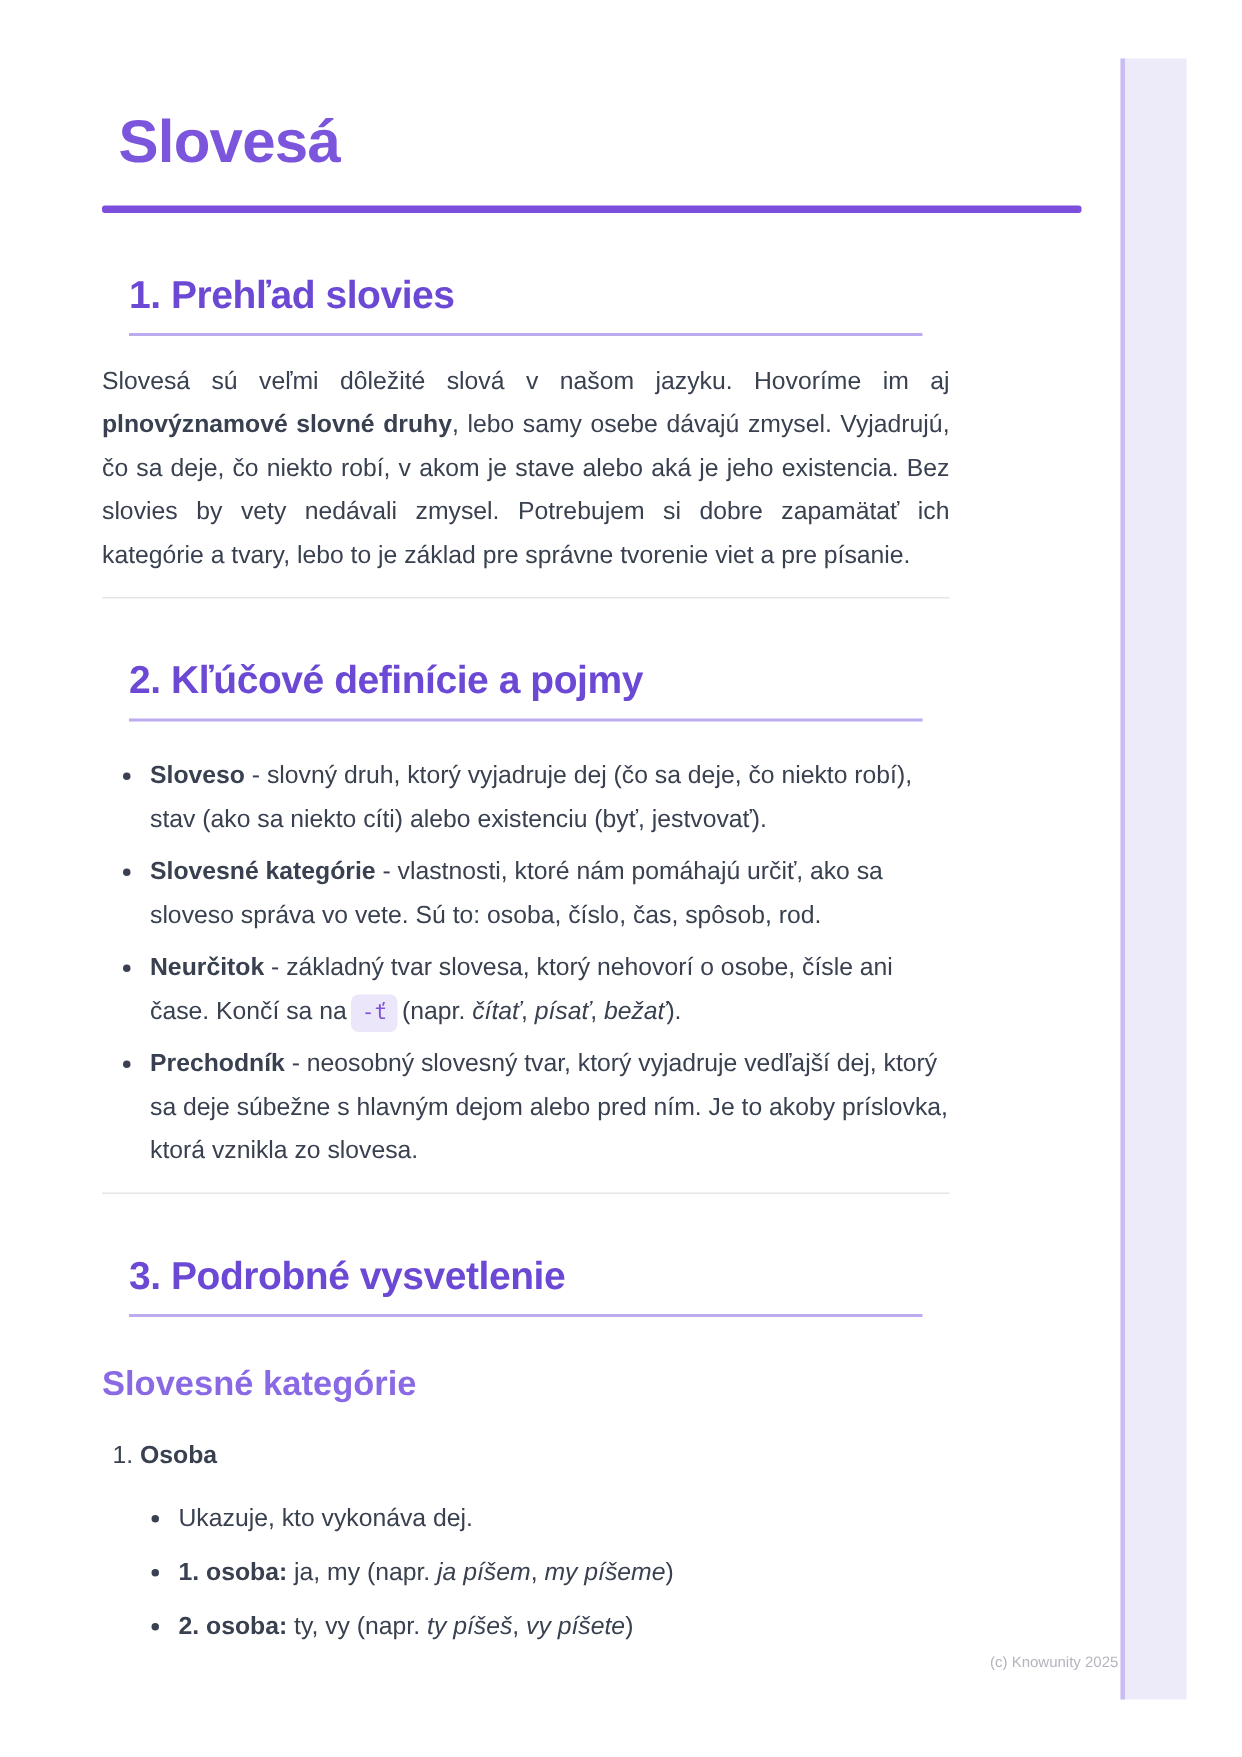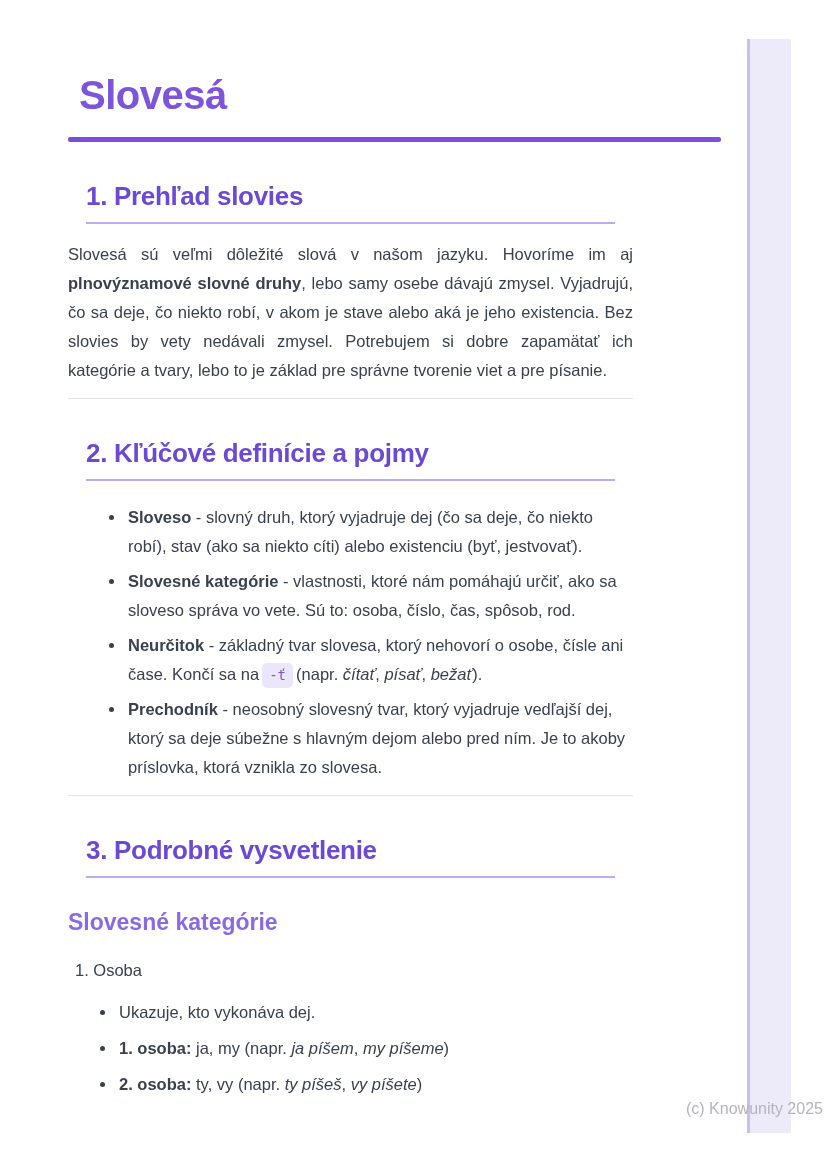--- a/index.html
+++ b/index.html
@@ -87,33 +87,32 @@
   ul.bullets{
     margin:22px 0 0;
     padding-left:30px;
     list-style:disc;
   }
   ul.bullets li{
     font-size:16.5px;
     line-height:29px;
     margin-bottom:6px;
     padding-left:2px;
-    margin-left:28px;
   }
   ol.numbered{
     margin:20px 0 0;
     padding-left:7px;
     list-style:none;
   }
   ol.numbered > li{
     font-size:16.5px;
     line-height:29px;
   }
   ol.numbered .num{font-weight:400;}
-  ol.numbered .ol-label{font-weight:400;}
+  ol.numbered .ol-label{font-weight:700;}
   ul.sub-bullets{
     margin:13px 0 0;
     padding-left:42px;
     list-style:disc;
   }
   ul.sub-bullets li{
     font-size:16.5px;
     line-height:29px;
     margin-bottom:7px;
     padding-left:2px;
@@ -126,22 +125,22 @@
     color:var(--chip-text);
     font-family:"DejaVu Sans Mono",monospace;
     font-size:14px;
     line-height:20px;
     padding:2px 7px 3px;
     border-radius:5px;
     margin:0 3px;
   }
   .footer{
     position:absolute;
-    left:686px;top:1101px;
-    font-size:16px;
+    left:660px;top:1101px;
+    font-size:10px;
     line-height:15px;
     color:var(--footer-text);
     z-index:2;
     white-space:nowrap;
   }
 </style>
 </head>
 <body>
 
 <div class="side-stripe"></div>

